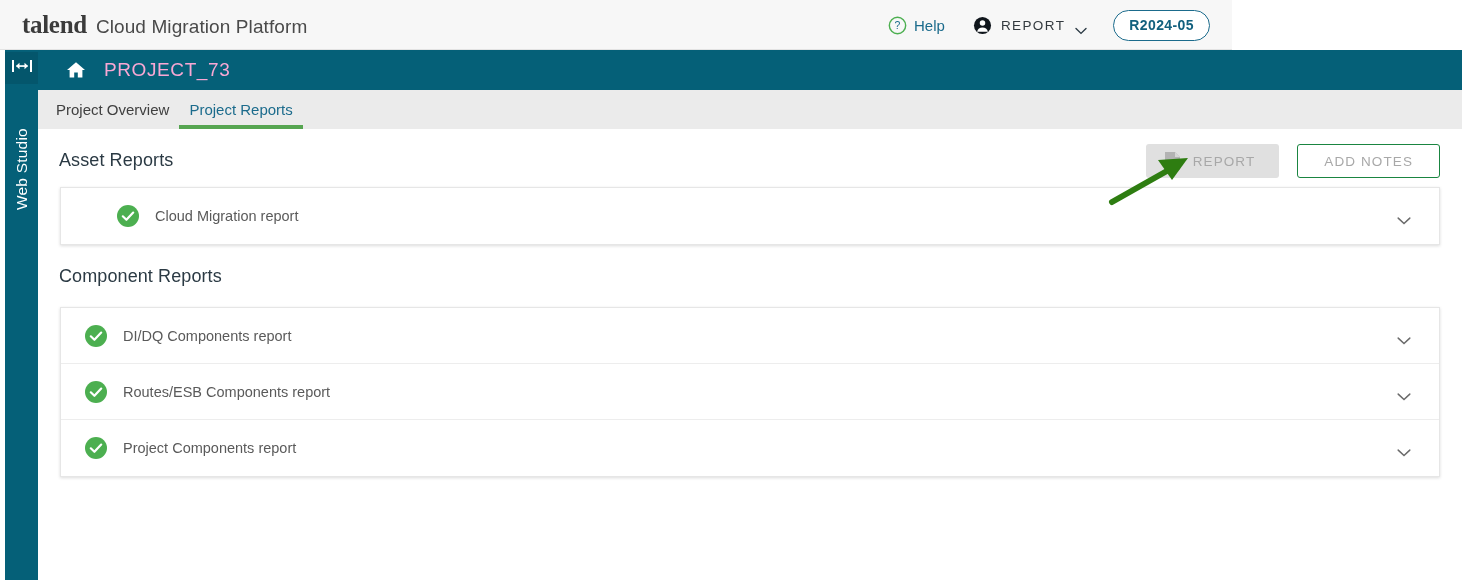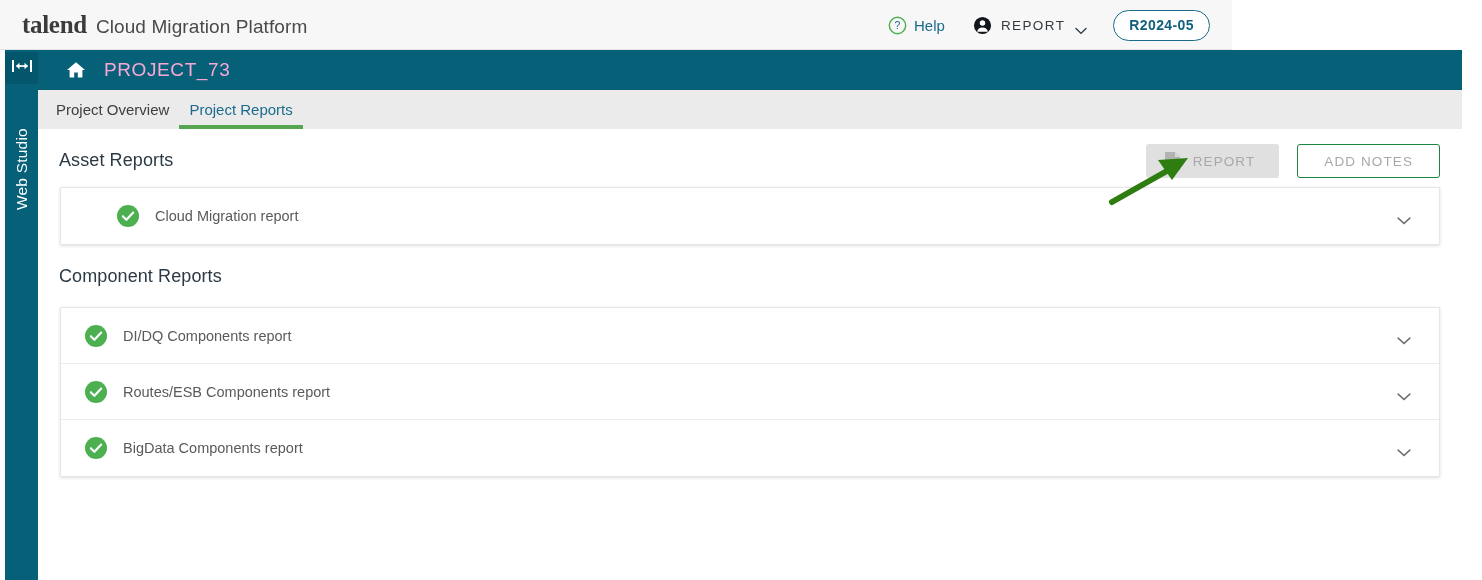--- a/index.html
+++ b/index.html
@@ -393,21 +393,21 @@
           </span>
         </div>
 
         <div class="row">
           <span class="check-icon">
             <svg viewBox="0 0 22 22" width="22" height="22">
               <circle cx="11" cy="11" r="11" fill="#4caf50"></circle>
               <path d="M5.8 11.3 L9.4 14.8 L16.2 7.6" fill="none" stroke="#ffffff" stroke-width="2.2" stroke-linecap="round" stroke-linejoin="round"></path>
             </svg>
           </span>
-          <span class="row-label">BigData Components report</span>
+          <span class="row-label">Project Components report</span>
           <span class="row-caret">
             <svg viewBox="0 0 14 9" width="14" height="9">
               <path d="M1.2 1.6 L7 7 L12.8 1.6" fill="none" stroke="#6b6b6b" stroke-width="1.5" stroke-linecap="round"></path>
             </svg>
           </span>
         </div>
       </div>
 
     </div>
   </div>

